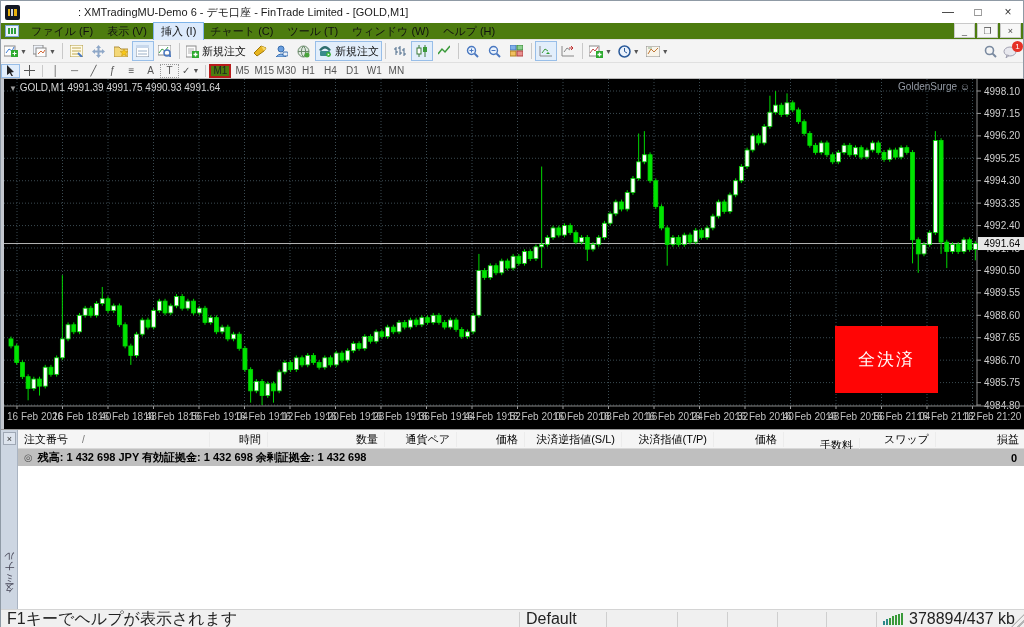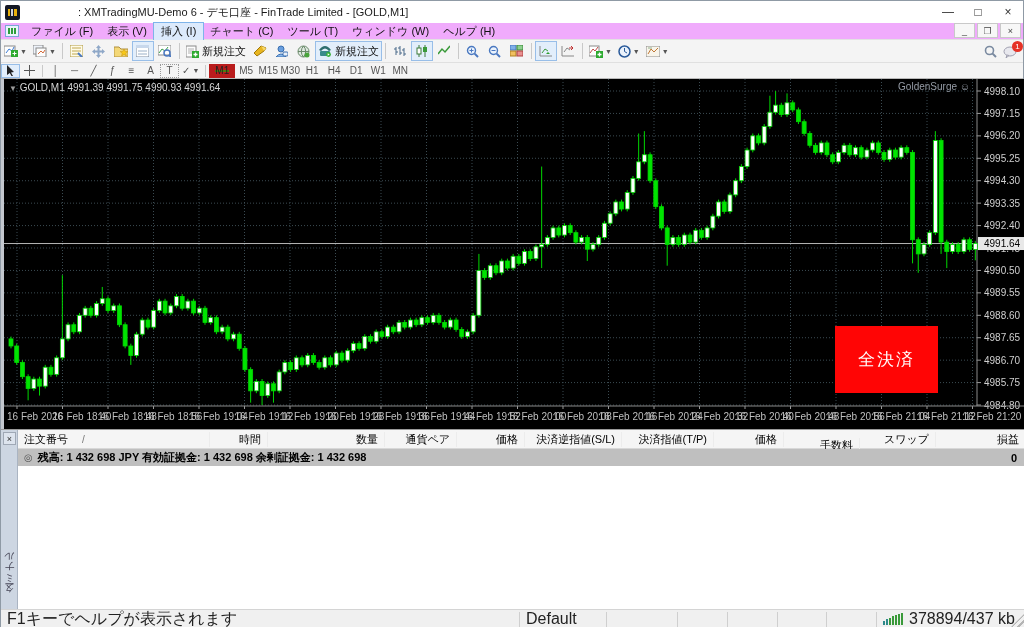--- a/index.html
+++ b/index.html
@@ -9,41 +9,41 @@
 
   
   .titlebar { position:absolute; left:0; top:0; width:100%; height:22px; background:#fff; display:flex; align-items:center; }
   .app-icon { width:15px; height:15px; margin:0 6px 0 4px; background:#141824; border-radius:2px; position:relative; }
   .app-icon::after { content:""; position:absolute; left:3px; top:4px; width:9px; height:7px;
      background:linear-gradient(90deg,#e8b10c 0 2px,transparent 2px 3px,#cfd2da 3px 5px,transparent 5px 6px,#e8b10c 6px 8px); }
   .title-text { color:#1a1a1a; font-size:11px; margin-left:52px; }
   .win-controls { position:absolute; right:0; top:0; height:22px; display:flex; }
   .win-btn { width:30px; height:22px; display:flex; align-items:center; justify-content:center; color:#333; font-size:12px; }
   
-  .menubar { position:absolute; left:0; top:22px; width:100%; height:17px; background:#f0abfc; border-bottom:1px solid #e2e2e2; display:flex; align-items:center; }
+  .menubar { position:absolute; left:0; top:22px; width:100%; height:17px; background:#4d7c0f; border-bottom:1px solid #e2e2e2; display:flex; align-items:center; }
   .child-icon { width:14px; height:12px; margin:0 5px 0 4px; background:#eaf2fb; border:1px solid #7ba7d7; position:relative; }
   .child-icon::after{ content:""; position:absolute; left:2px; top:2px; width:8px; height:6px;
      background:linear-gradient(90deg,#2e9e3a 0 2px,transparent 2px 3px,#2e9e3a 3px 5px,transparent 5px 6px,#2e9e3a 6px 8px); }
   .menu-item { padding:1px 7px; color:#111; cursor:default; }
   .menu-item.active { background:#dceafc; outline:1px solid #7eb4ea; }
   .mdi-controls { position:absolute; right:2px; top:0; height:16px; display:flex; }
   .mdi-btn { width:21px; height:15px; border:1px solid #c9c9c9; background:#f7f7f7; margin-left:2px; display:flex; align-items:center; justify-content:center; font-size:9px; color:#444; }
   
   .tb { position:absolute; left:0; width:100%; background:#f4f4f4; display:flex; align-items:center; }
   .tb1 { top:39px; height:23px; border-bottom:1px solid #e0e0e0; }
   .tb2 { top:62px; height:16px; border-bottom:1px solid #b9b9b9; }
   .tbtn { height:20px; min-width:22px; display:flex; align-items:center; justify-content:center; border:1px solid transparent; color:#555; font-size:11px; padding:0 2px; }
   .tb2 .tbtn { height:14px; min-width:19px; font-size:10px; }
   .tbtn.pressed { background:#e2eefb; border:1px solid #98bee8; }
   .tbtn .lbl { margin-left:3px; color:#111; }
   .sep { width:1px; height:16px; background:#c9c9c9; margin:0 3px; }
   .tb2 .sep { height:12px; }
   .caret { font-size:7px; color:#555; margin-left:2px; }
   .tf-btn { height:14px; min-width:22px; display:flex; align-items:center; justify-content:center; color:#555; font-size:10px; border:1px solid transparent; }
-  .tf-btn.active { background:#4d7c0f; border:6px solid #b91c1c; color:#222; }
+  .tf-btn.active { background:#4d7c0f; border:2px solid #b91c1c; color:#222; }
   .tb-right { position:absolute; right:6px; top:0; height:23px; display:flex; align-items:center; gap:6px; }
   .badge { position:absolute; right:-6px; top:-5px; background:#e53226; color:#fff; border-radius:50%; width:11px; height:11px; font-size:8px; display:flex; align-items:center; justify-content:center; }
   
   #chart { position:absolute; left:0; top:78px; width:1024px; height:350px; background:#000; border-left:3px solid #c3c7ce; }
   #csvg { position:absolute; left:0; top:0; }
   #ohlc-line { position:absolute; left:5px; top:3px; color:#d6d6d6; font-size:10px; white-space:nowrap; }
   #gsurge { position:absolute; right:55px; top:2px; color:#969ca6; font-size:10px; }
   #closeall { position:absolute; left:831px; top:247px; width:103px; height:67px; background:#ff0505; color:#fff;
      display:flex; align-items:center; justify-content:center; font-size:17px; letter-spacing:2px; cursor:pointer; }
   

